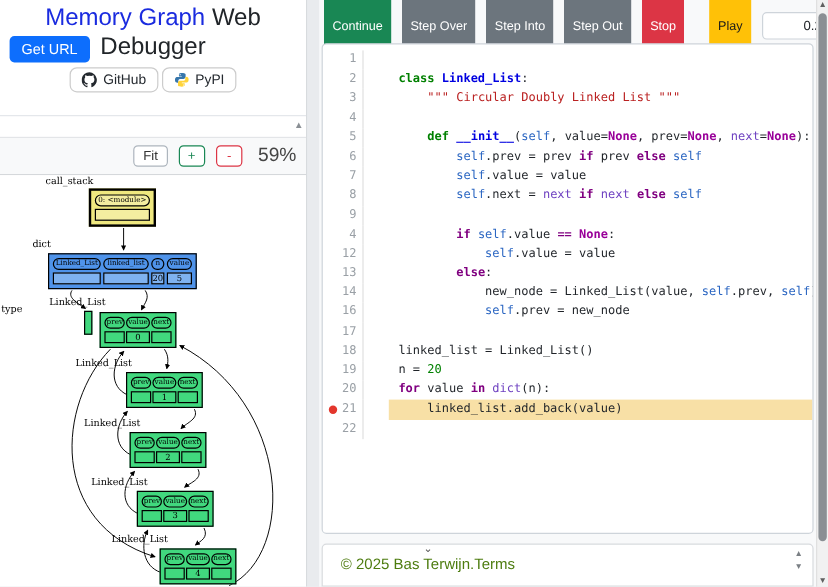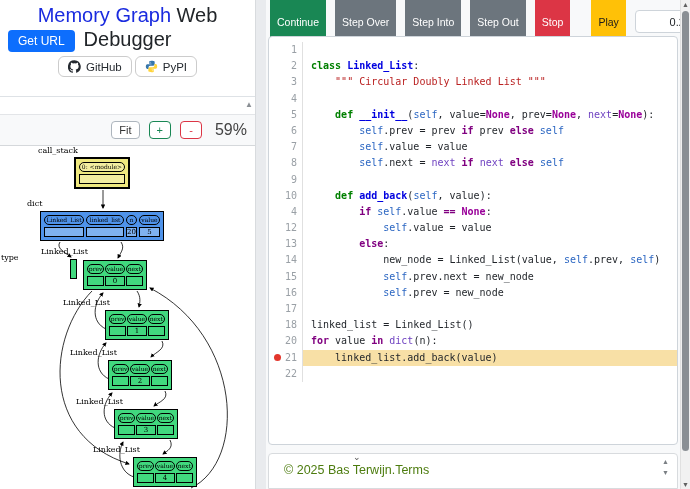--- a/index.html
+++ b/index.html
@@ -48,21 +48,21 @@
   .rbtn.gray { background:#6c757d; }
   .rbtn.red { background:#dc3545; }
   .rbtn.yellow { background:#ffc107; color:#1b1b1b; margin-left:12px; }
   .delay-input { width:58px; height:23px; border:1px solid #ced4da; border-radius:4px; text-align:right; padding-right:7px; font-size:11px; color:#212529; font-family:"Liberation Sans",sans-serif; }
 
   .code-card { position:absolute; left:2px; top:36px; width:410px; height:409px; background:#fff; border:1px solid #ced4da; border-radius:4px; overflow:hidden; padding-top:5px; }
   .code-row { position:relative; display:flex; height:16.2px; line-height:16.2px; font-family:"DejaVu Sans Mono", monospace; font-size:10px; }
   .code-row .bp { position:absolute; left:5px; top:4.5px; width:7px; height:7px; border-radius:50%; }
   .code-row .bp.on { background:#e3362c; }
   .code-row .ln { flex:0 0 34px; text-align:right; padding-right:5px; color:#9aa0a6; border-right:1px solid #e0e0e0; font-size:10px; user-select:none; }
-  .code-row .cd { flex:1; white-space:pre; padding-left:8px; color:#1f2328; }
+  .code-row .cd { flex:1; white-space:pre; padding-left:8px; color:#1f2328;margin-left:21px; }
   .code-row.hl .cd { background:#f8e0a6; }
   .tok-kw { color:#008000; font-weight:bold; }
   .tok-ct { color:#800080; font-weight:bold; }
   .tok-df { color:#0000e0; font-weight:bold; }
   .tok-sf { color:#2b66c2; }
   .tok-no { color:#990099; font-weight:bold; }
   .tok-nb { color:#6f42c1; }
   .tok-st { color:#ba2121; }
   .tok-nm { color:#008000; }
   .tok-pl { color:#1f2328; }
@@ -293,62 +293,57 @@
             <span class="ln">8</span>
             <span class="cd"><span class="tok-pl">        </span><span class="tok-sf">self</span><span class="tok-pl">.next = </span><span class="tok-nb">next</span><span class="tok-pl"> </span><span class="tok-ct">if</span><span class="tok-pl"> </span><span class="tok-nb">next</span><span class="tok-pl"> </span><span class="tok-ct">else</span><span class="tok-pl"> </span><span class="tok-sf">self</span></span>
           </div>
           <div class="code-row">
             <span class="bp"></span>
             <span class="ln">9</span>
             <span class="cd"></span>
           </div>
           <div class="code-row">
             <span class="bp"></span>
-            <span class="ln">10</span>
-            <span class="cd"><span class="tok-pl">    </span><span class="tok-kw">def </span><span class="tok-df">add_back</span><span class="tok-pl">(</span><span class="tok-sf">self</span><span class="tok-pl">, value):</span></span>
-          </div>
-          <div class="code-row">
-            <span class="bp"></span>
             <span class="ln">4</span>
             <span class="cd"><span class="tok-pl">        </span><span class="tok-ct">if </span><span class="tok-sf">self</span><span class="tok-pl">.value </span><span class="tok-ct">==</span><span class="tok-pl"> </span><span class="tok-no">None</span><span class="tok-pl">:</span></span>
           </div>
           <div class="code-row">
             <span class="bp"></span>
             <span class="ln">12</span>
             <span class="cd"><span class="tok-pl">            </span><span class="tok-sf">self</span><span class="tok-pl">.value = value</span></span>
           </div>
           <div class="code-row">
             <span class="bp"></span>
             <span class="ln">13</span>
             <span class="cd"><span class="tok-pl">        </span><span class="tok-ct">else</span><span class="tok-pl">:</span></span>
           </div>
           <div class="code-row">
             <span class="bp"></span>
             <span class="ln">14</span>
             <span class="cd"><span class="tok-pl">            new_node = Linked_List(value, </span><span class="tok-sf">self</span><span class="tok-pl">.prev, </span><span class="tok-sf">self</span><span class="tok-pl">)</span></span>
           </div>
           <div class="code-row">
             <span class="bp"></span>
-            <span class="ln">15</span>
-            <span class="cd"><span class="tok-pl">            </span><span class="tok-sf">self</span><span class="tok-pl">.prev.next = new_node</span></span>
-          </div>
-          <div class="code-row">
-            <span class="bp"></span>
             <span class="ln">16</span>
             <span class="cd"><span class="tok-pl">            </span><span class="tok-sf">self</span><span class="tok-pl">.prev = new_node</span></span>
           </div>
           <div class="code-row">
             <span class="bp"></span>
             <span class="ln">17</span>
             <span class="cd"></span>
           </div>
           <div class="code-row">
             <span class="bp"></span>
             <span class="ln">18</span>
             <span class="cd"><span class="tok-pl">linked_list = Linked_List()</span></span>
+          </div>
+          <div class="code-row">
+            <span class="bp"></span>
+            <span class="ln">19</span>
+            <span class="cd"><span class="tok-pl">n = </span><span class="tok-nm">20</span></span>
           </div>
           <div class="code-row">
             <span class="bp"></span>
             <span class="ln">20</span>
             <span class="cd"><span class="tok-ct">for</span><span class="tok-pl"> value </span><span class="tok-ct">in</span><span class="tok-pl"> </span><span class="tok-nb">dict</span><span class="tok-pl">(n):</span></span>
           </div>
           <div class="code-row hl">
             <span class="bp on"></span>
             <span class="ln">21</span>
             <span class="cd"><span class="tok-pl">    linked_list.add_back(value)</span></span>

